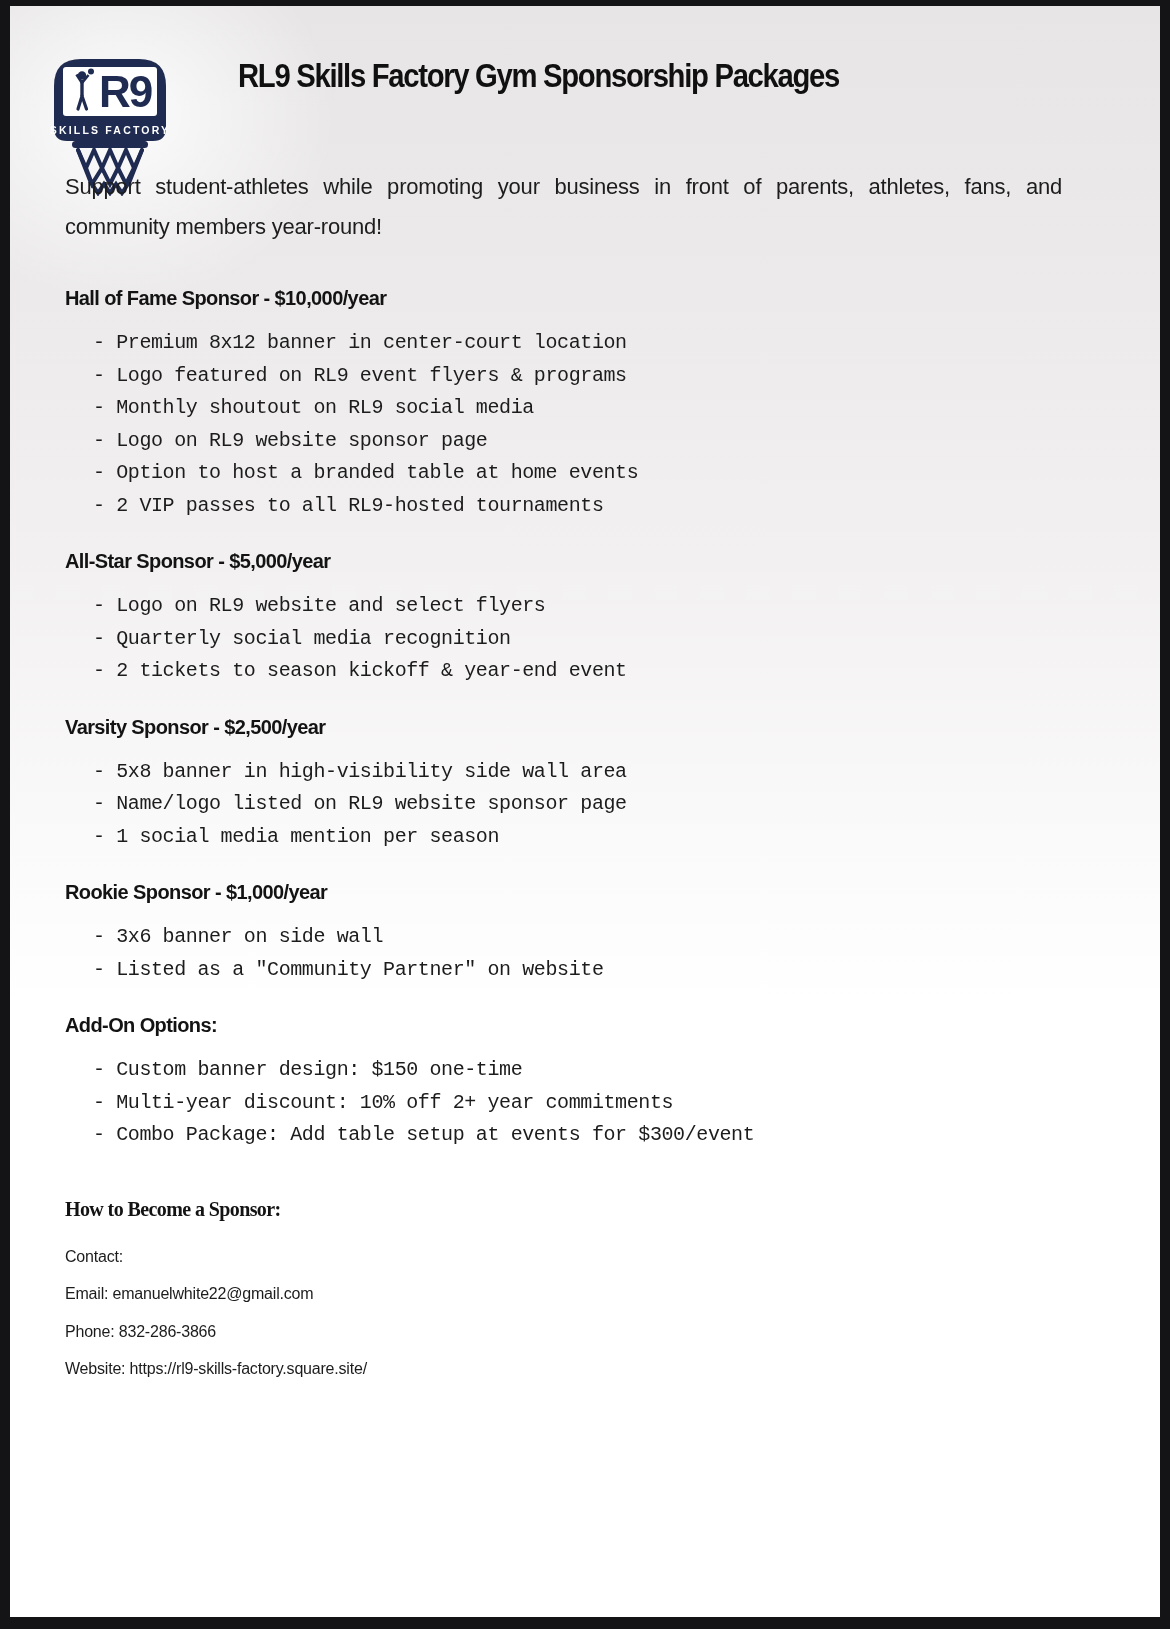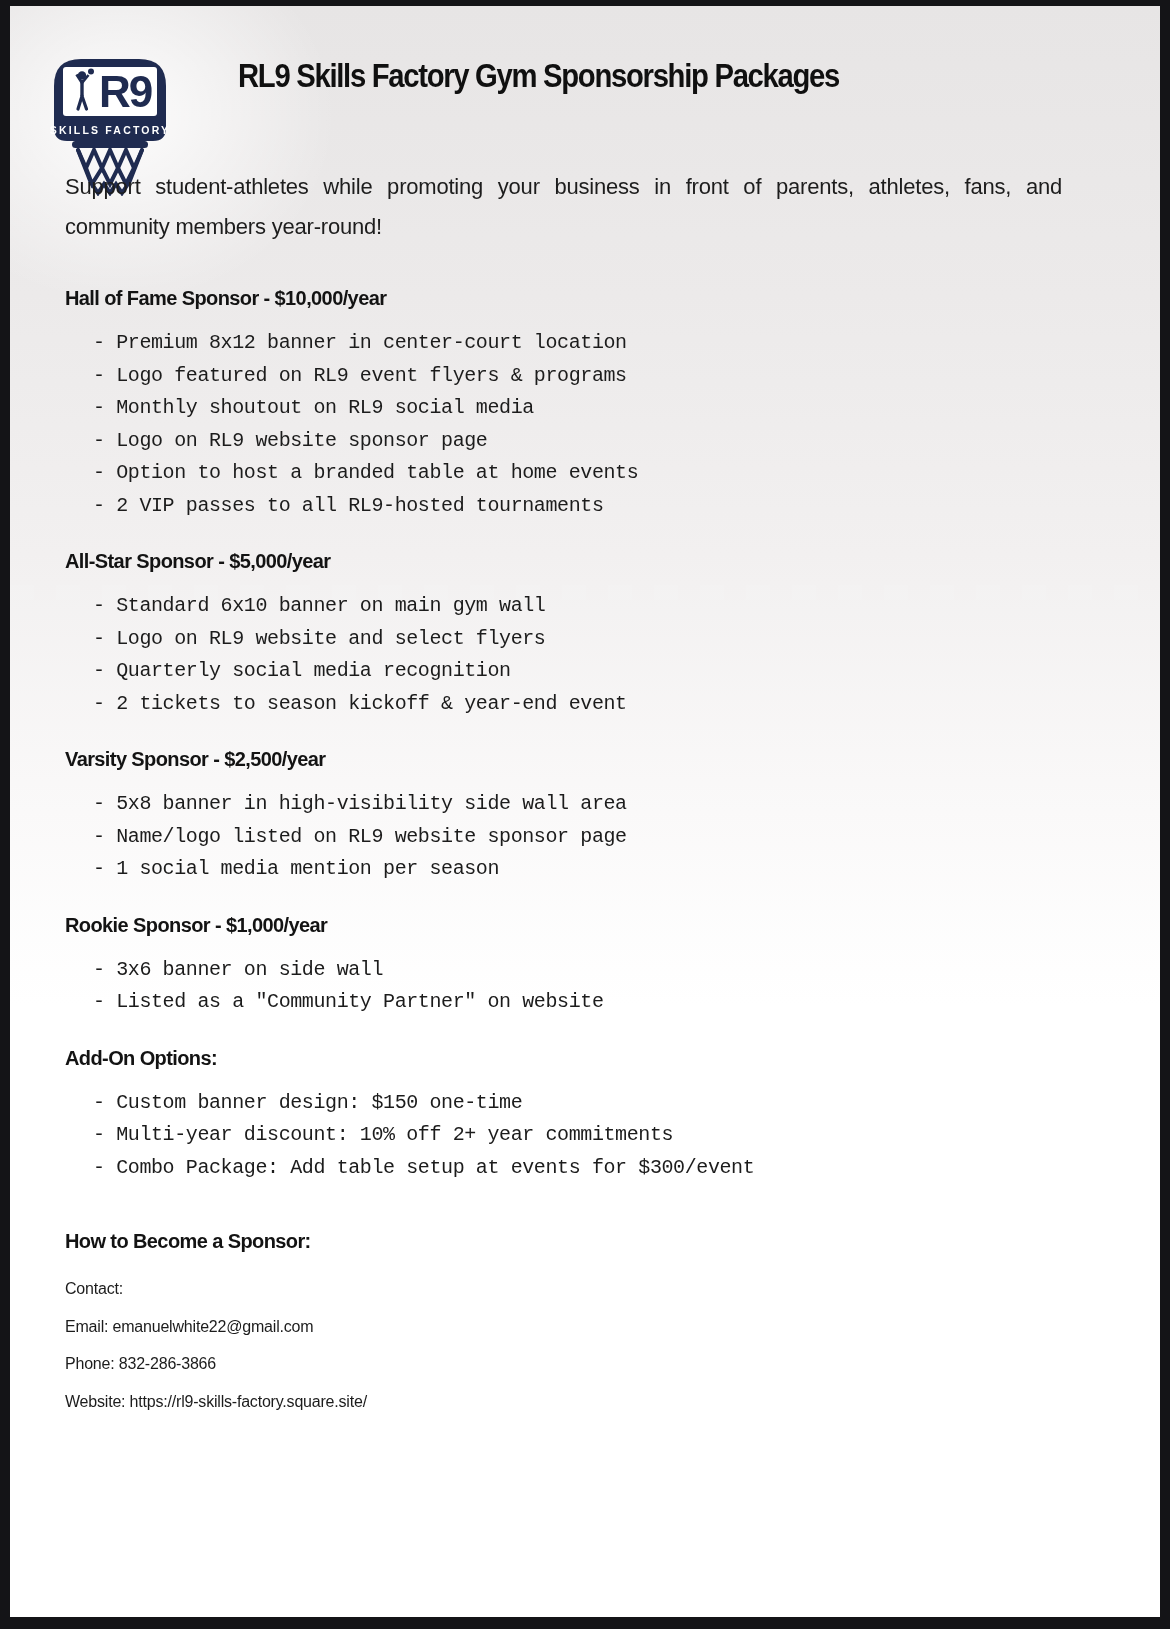--- a/index.html
+++ b/index.html
@@ -35,21 +35,21 @@
     text-align:justify;color:#1d1d1d;
   }
   .pkg h2, .contact h2{
     margin:26px 0 16px 0;
     font-size:20px;line-height:26px;font-weight:bold;
     letter-spacing:-0.6px;color:#131313;
   }
   .pkg:first-of-type h2{margin-top:38px;}
   .pkg ul{margin:0;padding:0 0 0 28px;list-style:none;}
   .pkg li{font-size:20px;line-height:32.5px;letter-spacing:-0.4px;color:#1c1c1c;font-family:Liberation Mono, monospace;}
-  .contact h2{margin-top:44px;}
+  .contact h2{margin-top:44px;font-family:Liberation Serif, serif;}
   .contact p{margin:0;font-size:16px;line-height:37.5px;letter-spacing:-0.2px;color:#1c1c1c;}
   .contact p:first-of-type{margin-top:12px;}
 </style>
 </head>
 <body>
 
 <div class="page">
   <div class="band-artifact"></div>
 
   <div class="logo">
@@ -89,21 +89,20 @@
         <li>- Monthly shoutout on RL9 social media</li>
         <li>- Logo on RL9 website sponsor page</li>
         <li>- Option to host a branded table at home events</li>
         <li>- 2 VIP passes to all RL9-hosted tournaments</li>
       </ul>
     </section>
 
     <section class="pkg">
       <h2>All-Star Sponsor - $5,000/year</h2>
       <ul>
-        <li>- Standard 6x10 banner on main gym wall</li>
         <li>- Logo on RL9 website and select flyers</li>
         <li>- Quarterly social media recognition</li>
         <li>- 2 tickets to season kickoff &amp; year-end event</li>
       </ul>
     </section>
 
     <section class="pkg">
       <h2>Varsity Sponsor - $2,500/year</h2>
       <ul>
         <li>- 5x8 banner in high-visibility side wall area</li>

